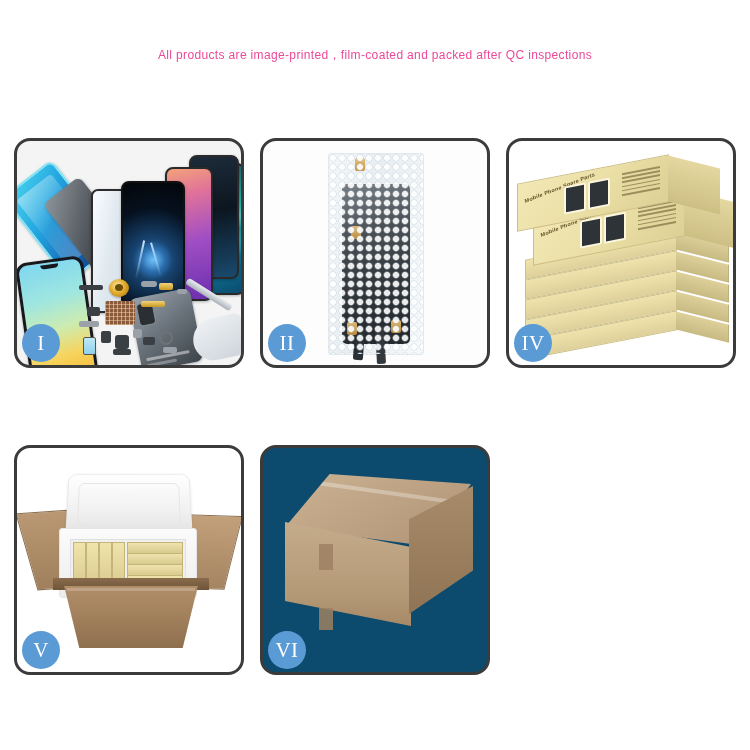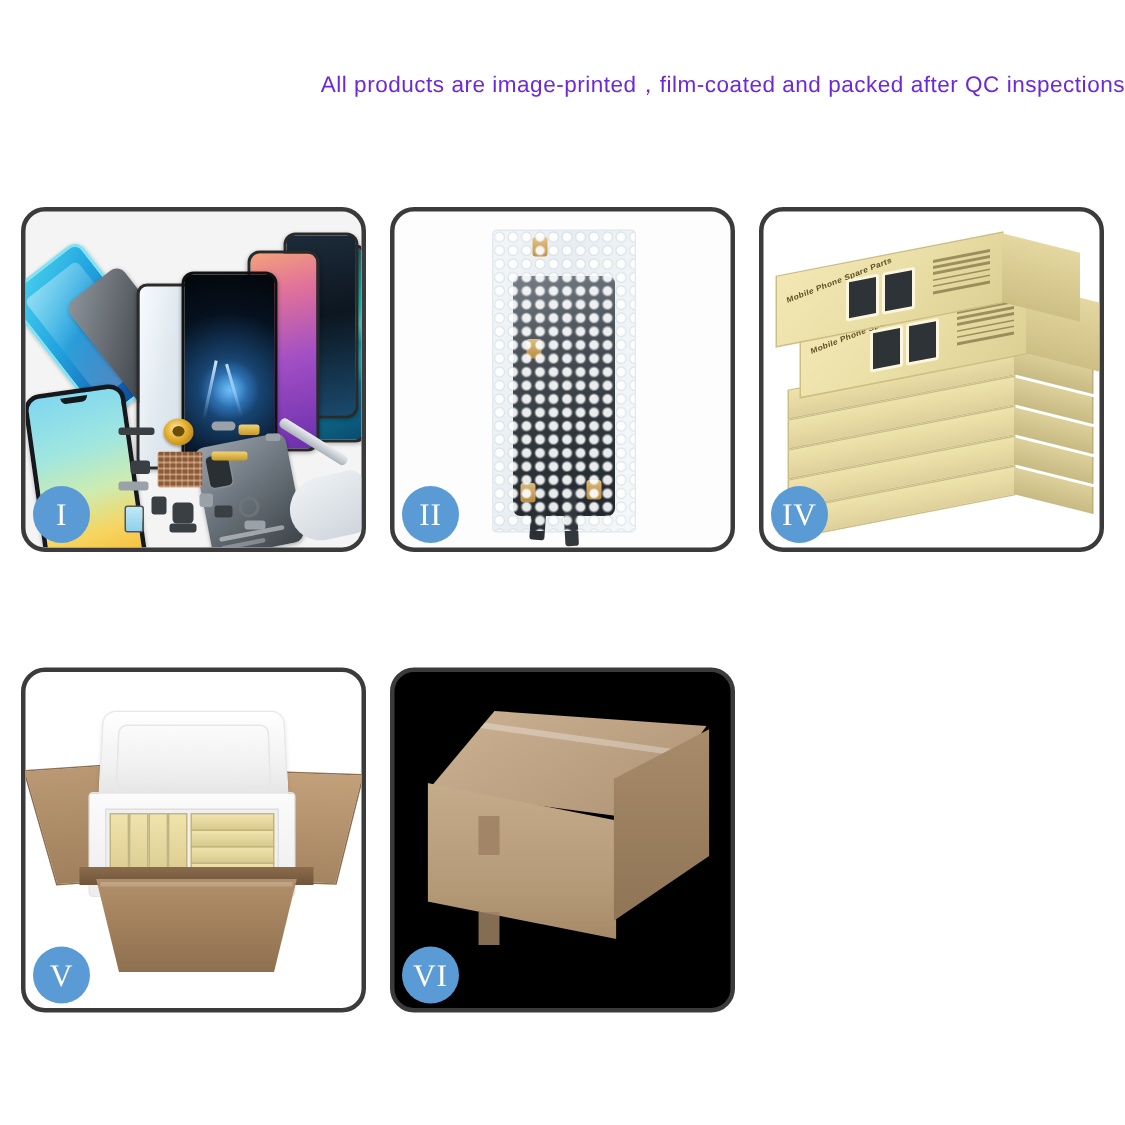--- a/index.html
+++ b/index.html
@@ -20,26 +20,25 @@
   .header { text-align: center; padding-top: 38px; }
   .title {
     font-size: 38px;
     font-weight: 500;
     letter-spacing: 2.0px;
     color: #141414;
     line-height: 44px;
     white-space: nowrap;
   }
   .subtitle {
-    font-size: 15px;
-    color: #6d28d9;
+    font-size: 12px;
+    color: #ec4899;
     letter-spacing: 0.35px;
     margin-top: 9px;
     white-space: nowrap;
-    text-align: right;
   }
 
   
   .grid {
     position: absolute;
     left: 14px;
     top: 138px;
     width: 722px;
     display: grid;
     grid-template-columns: repeat(3, 230px);
@@ -404,21 +403,21 @@
     position:absolute; left:10px; top:10px; right:10px; bottom:8px;
     background:#f0f0f0; border:1px solid #e0e0e0;
     overflow:hidden;
   }
   .ybox{
     position:absolute; background:linear-gradient(#f0e3ac,#d9ca8e);
     border:1px solid #c3b479;
   }
 
   
-  .p6{ background:#000000;padding-left:32px; }
+  .p6{ background:#0c4a6e;padding-left:32px; }
   .c6-top{
     position:absolute; left:22px; top:26px; width:186px; height:72px;
     background: linear-gradient(150deg,#cbb393 0%,#bda284 50%,#ad9274 100%);
     clip-path: polygon(24% 0, 100% 14%, 76% 100%, 0 74%);
   }
   .c6-top .seam{
     position:absolute; left:16%; top:22%; width:72%; height:4px;
     background:rgba(255,255,255,.30);
     transform: rotate(8deg);
   }

